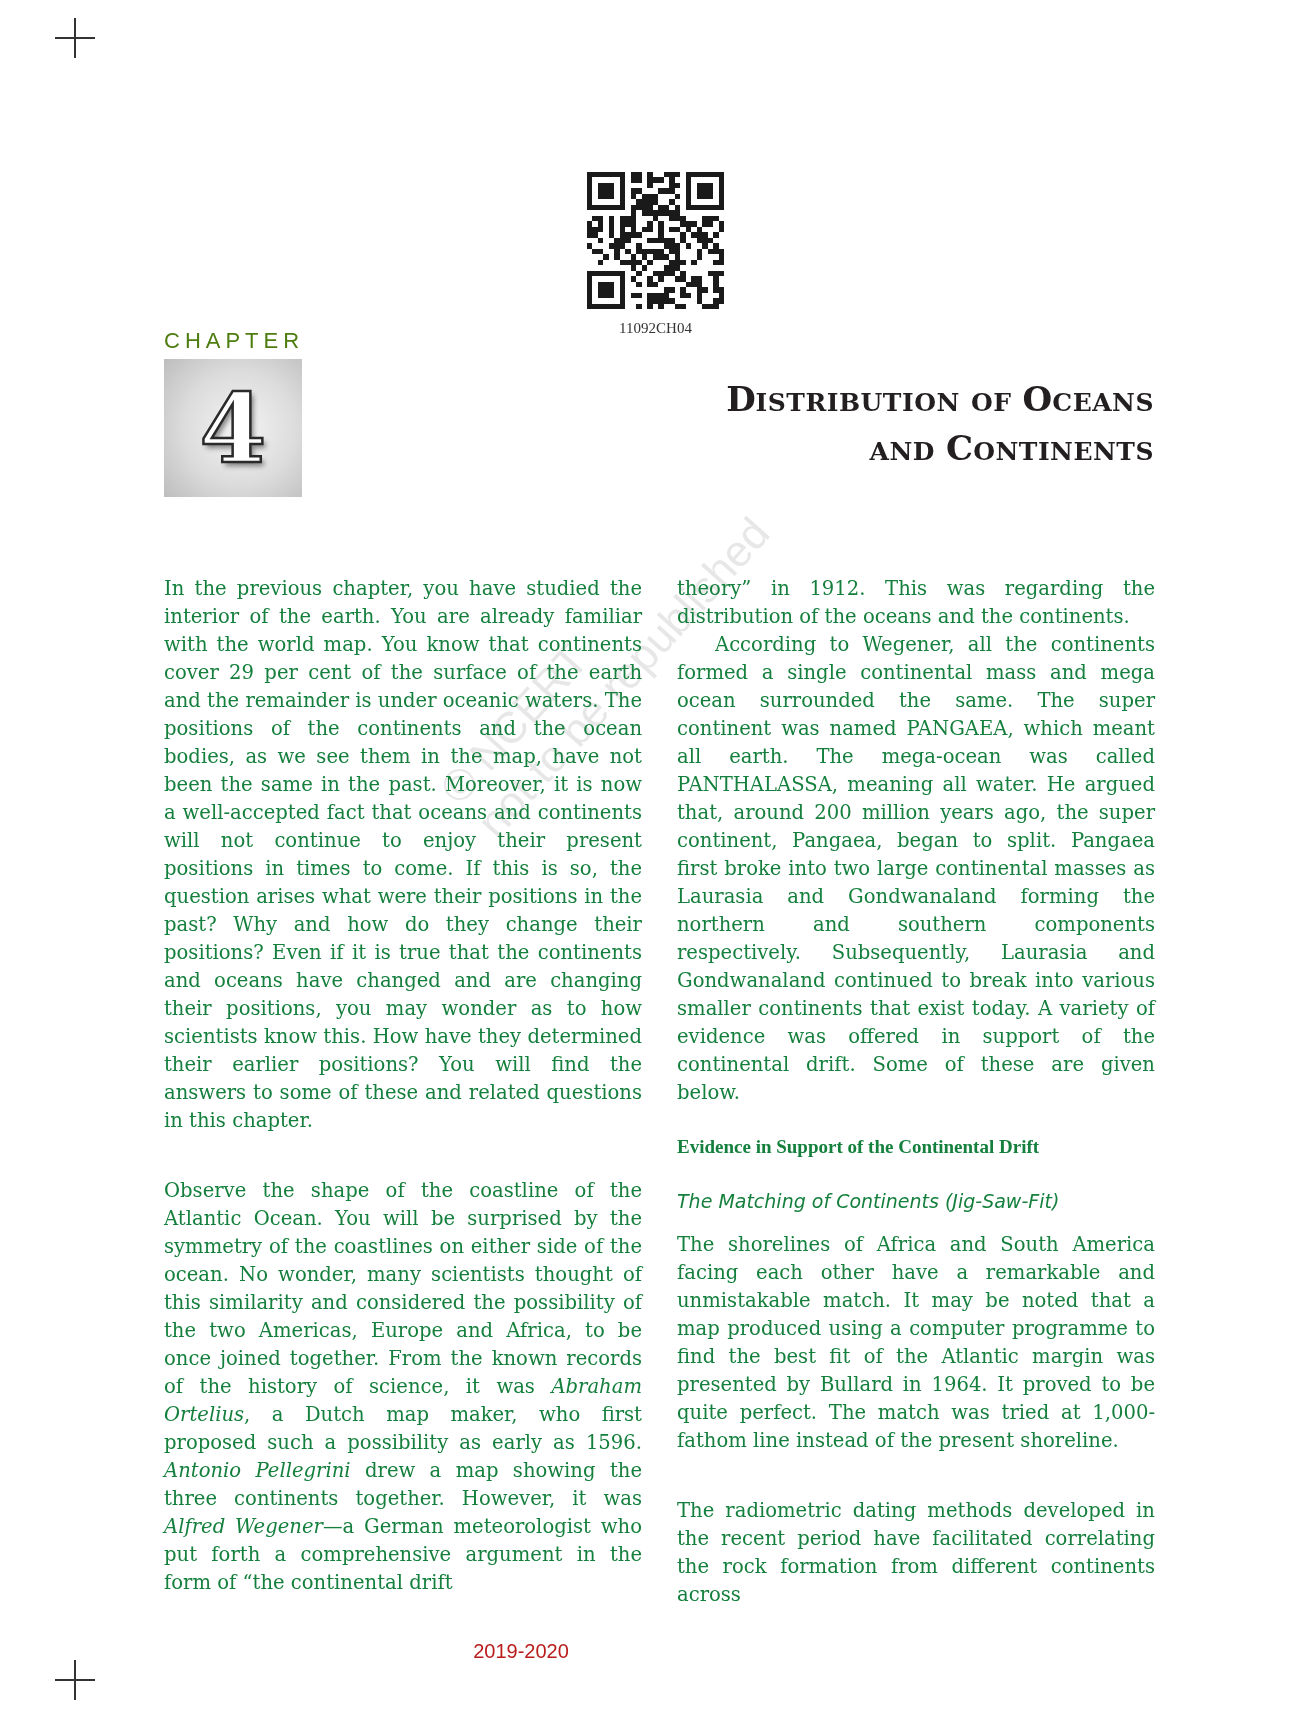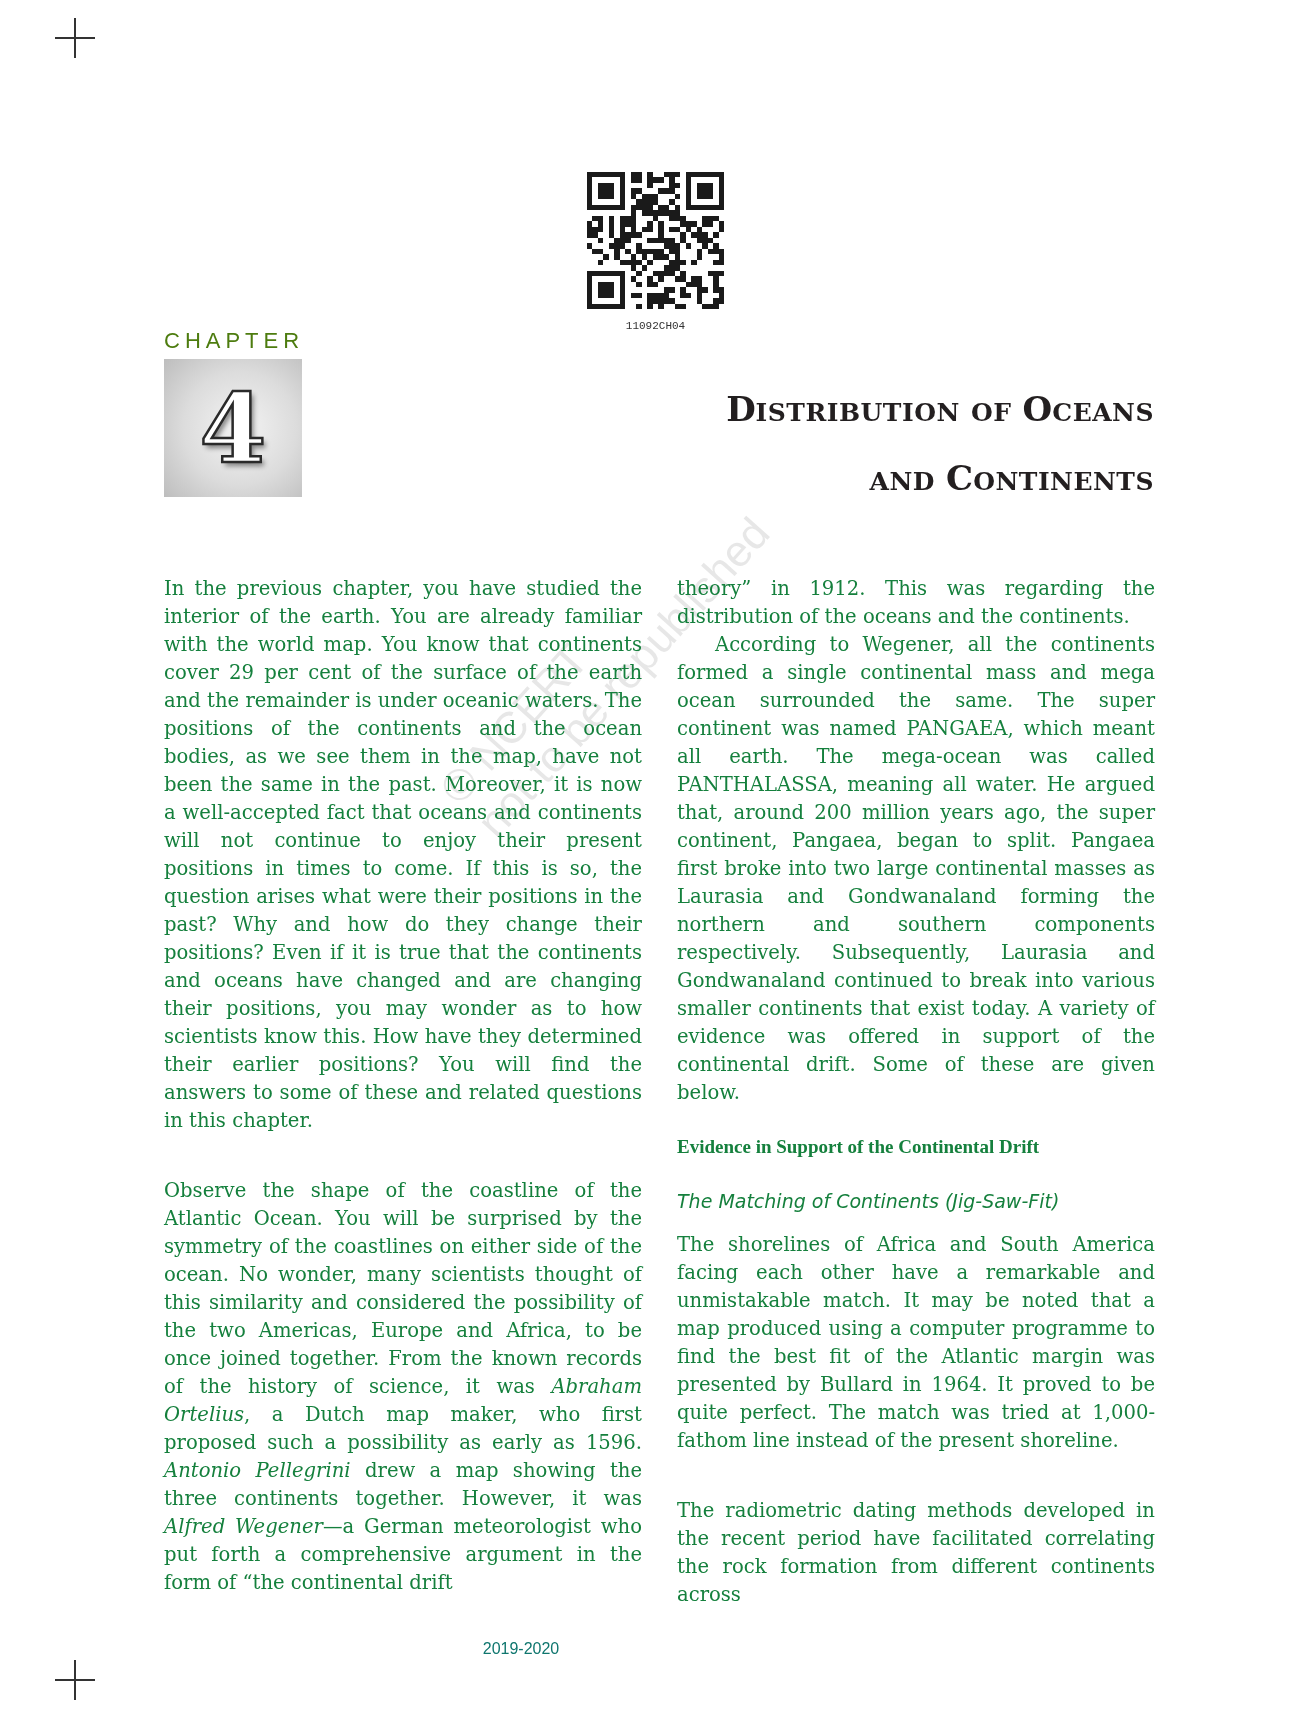--- a/index.html
+++ b/index.html
@@ -6,34 +6,34 @@
   body { width:1313px; height:1710px; position:relative; overflow:hidden;
          font-family:"DejaVu Serif", "Liberation Serif", serif; color:#231f20; }
   .crop { position:absolute; width:40px; height:40px; }
   .crop .h { position:absolute; left:0; top:19px; width:40px; height:1.5px; background:#333; }
   .crop .v { position:absolute; left:19px; top:0; width:1.5px; height:40px; background:#333; }
   #crop-tl { left:55px; top:18px; }
   #crop-bl { left:55px; top:1660px; }
 
   #qr { position:absolute; left:587px; top:172px; width:137px; height:137px; }
   #qr-code-label { position:absolute; left:587px; top:320px; width:137px; text-align:center;
-     font-family:Liberation Mono, monospace; font-size:11px; color:#333; }
+     font-family:Liberation Serif, serif; font-size:15px; color:#333; }
 
   #chapter-label { position:absolute; left:164px; top:328px; font-family:Liberation Sans, sans-serif;
      font-size:22px; letter-spacing:5px; color:#4d7c0f; }
   #chapter-box { position:absolute; left:164px; top:359px; width:138px; height:138px;
      background:radial-gradient(circle at 55% 50%, #f4f4f4 0%, #dcdcdc 55%, #bdbdbd 100%); }
   #chapter-number { position:absolute; left:0; top:0; width:100%; height:100%; display:flex;
      align-items:center; justify-content:center; font-family:"DejaVu Serif", serif; font-weight:bold;
      font-size:96px; color:#ffffff;
      -webkit-text-stroke:2.5px #2a2a2a;
      text-shadow: 3px 4px 5px rgba(0,0,0,0.45); }
 
   #title { position:absolute; right:159px; top:378px; text-align:right;
-     font-family:"DejaVu Serif", serif; font-weight:bold; color:#231f20; line-height:62px; }
+     font-family:"DejaVu Serif", serif; font-weight:bold; color:#231f20; line-height:42px; }
   .sc-big { font-size:34px; }
   .sc-small { font-size:25px; letter-spacing:0.5px; }
 
   .col { position:absolute; top:575px; width:478px; font-size:19.6px; line-height:28px;
      text-align:justify; font-family:"DejaVu Serif", serif; color:#15803d; }
   #col-left { left:164px; }
   #col-right { left:677px; }
   .col p { margin:0; }
   .indent { text-indent:38px; }
   .gap { height:26px; }
@@ -41,21 +41,21 @@
   .col h2 { margin:0; font-size:19.6px; font-weight:bold; font-variant:small-caps; letter-spacing:0.3px; }
   .col h3 { margin:0; font-size:19px; font-weight:bold;font-family:Liberation Serif, serif; }
   .col h4 { margin:0; font-size:19px; font-weight:normal; font-style:italic; font-family:"DejaVu Sans", sans-serif; }
   .col em { font-style:italic; }
 
   #watermark { position:absolute; left:430px; top:780px; transform:rotate(-48deg);
      transform-origin:left top; font-family:"Liberation Sans", sans-serif; font-size:44px;
      color:rgba(120,120,120,0.18); white-space:nowrap; line-height:50px; pointer-events:none; }
 
   #footer-year { position:absolute; left:0; width:1042px; top:1640px; text-align:center;
-     font-family:"Liberation Sans", sans-serif; font-size:16px; color:#0f766e; }
+     font-family:"Liberation Sans", sans-serif; font-size:20px; color:#b91c1c; }
 </style>
 </head>
 <body>
 
 <div class="crop" id="crop-tl">
     <div class="h"></div>
     <div class="v"></div>
   </div>
 <div class="crop" id="crop-bl">
     <div class="h"></div>

